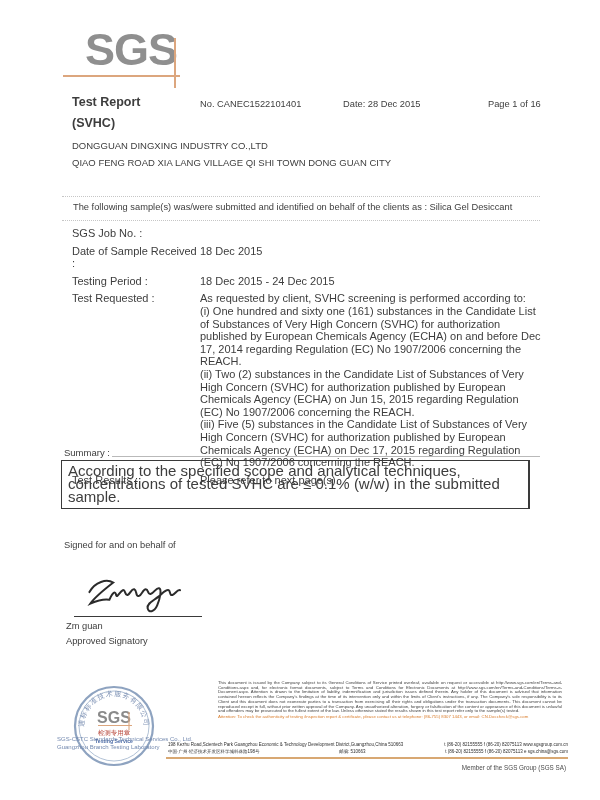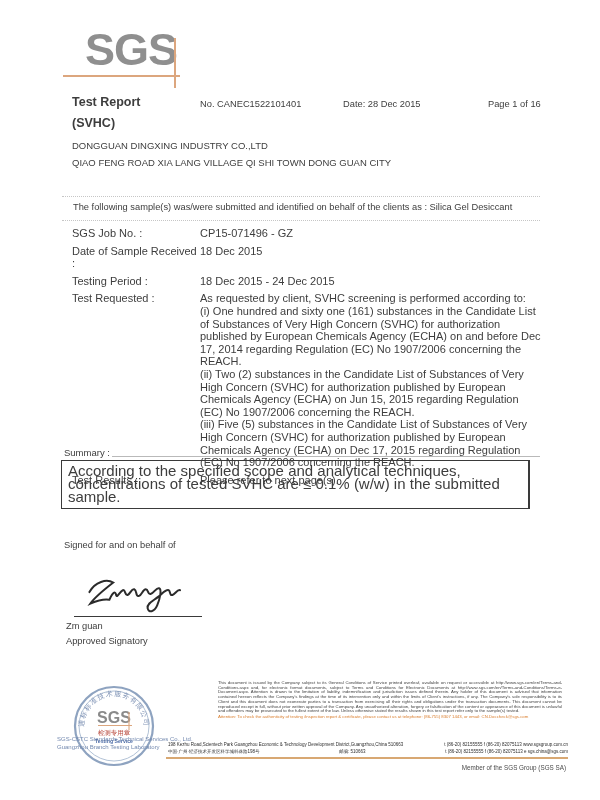--- a/index.html
+++ b/index.html
@@ -81,21 +81,20 @@
   <div class="abs client-address">QIAO FENG ROAD XIA LANG VILLAGE QI SHI TOWN DONG GUAN CITY</div>
   <div class="abs client-name">DONGGUAN DINGXING INDUSTRY CO.,LTD</div>
 
   <div class="abs dotted dots1"></div>
   <div class="abs sample-statement">The following sample(s) was/were submitted and identified on behalf of the clients as : Silica Gel Desiccant</div>
   <div class="abs dotted dots2"></div>
 
   <div class="abs info-block">
     <div class="info-row">
       <div class="info-label">SGS Job No. :</div>
-      <div class="info-value">CP15-071496 - GZ</div>
     </div>
     <div class="info-row">
       <div class="info-label">Date of Sample Received :</div>
       <div class="info-value">18 Dec 2015</div>
     </div>
     <div class="info-row">
       <div class="info-label">Testing Period :</div>
       <div class="info-value">18 Dec 2015 - 24 Dec 2015</div>
     </div>
     <div class="info-row">

